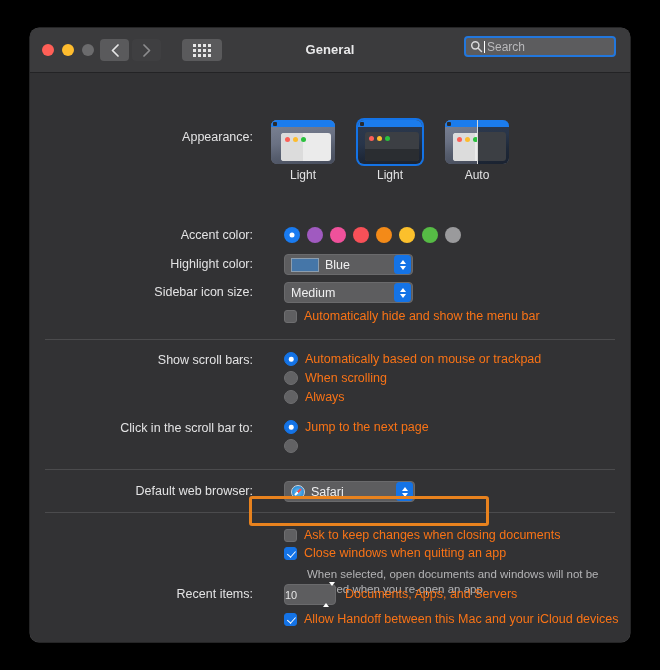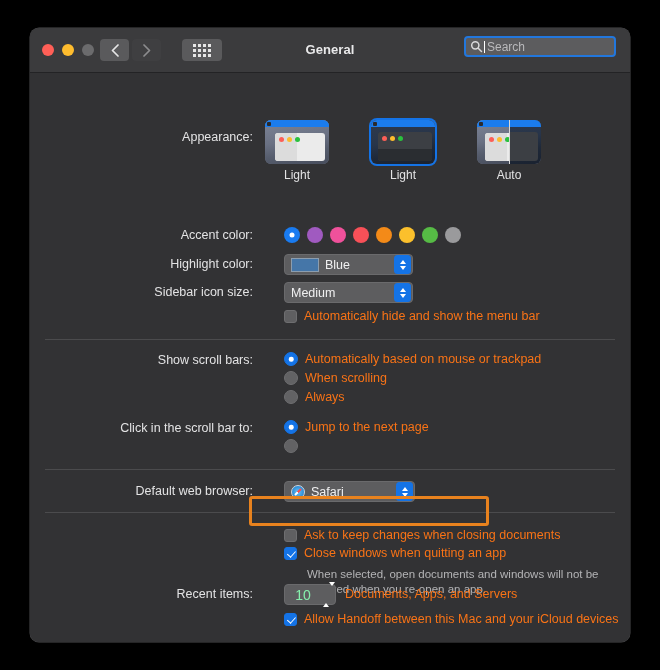--- a/index.html
+++ b/index.html
@@ -159,24 +159,24 @@
     position: absolute;
     left: 15px;
     width: 570px;
     height: 1px;
     background: #4b4b4d;
   }
 
   
   .appearance-group {
     position: absolute;
-    left: 231px;
+    left: 237px;
     top: 47px;
     display: flex;
-    gap: 34px;
+    gap: 15px;
   }
   .appear-item {
     width: 72px;
     text-align: center;
   }
   .thumb {
     width: 64px;
     height: 44px;
     margin: 0 auto;
     border-radius: 6px;
@@ -367,23 +367,22 @@
     width: 52px;
     background: #5d5d5f;
     border-radius: 4px;
     display: flex;
     align-items: center;
     box-sizing: border-box;
     border: 0.5px solid #6a6a6c;
   }
   .stepper .sval {
     flex: 1;
-    text-align: center;
-    color: #86efac;
-    font-size: 14px;
+    color: #e5e5e5;
+    font-size: 11px;
     padding-right: 2px;
   }
 
   
   .ctl-row {
     position: absolute;
     display: flex;
     align-items: center;
   }
   .checkbox {

